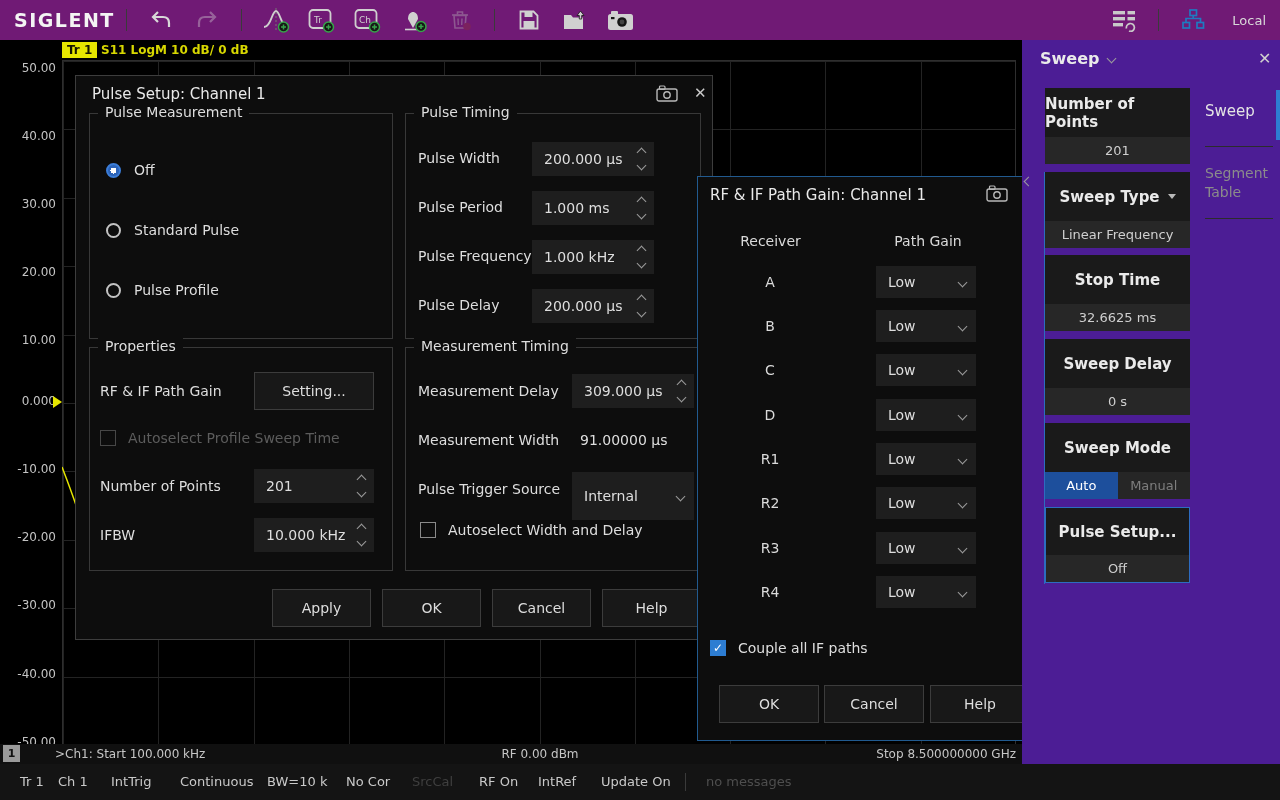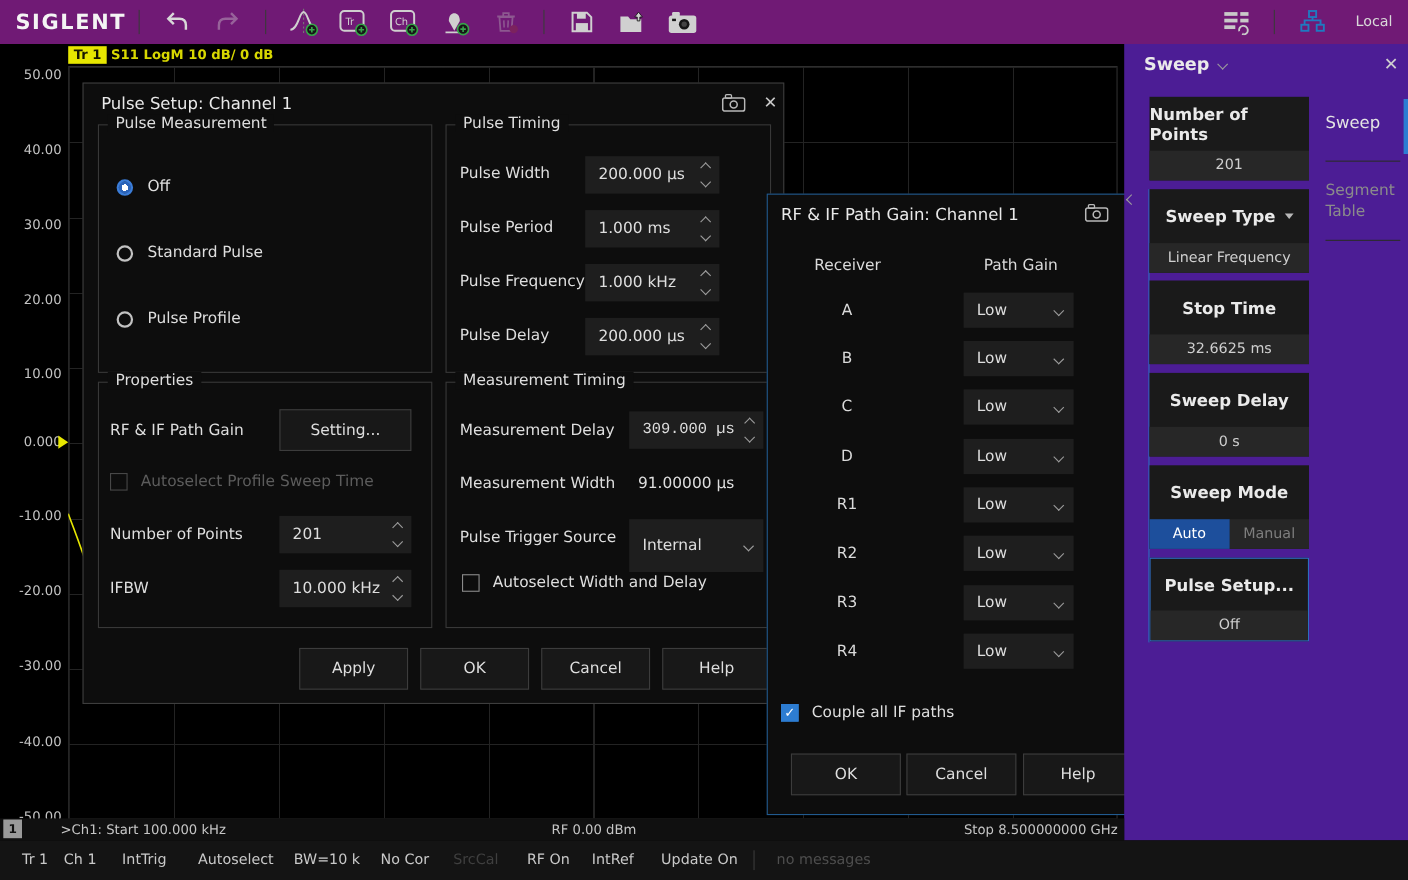--- a/index.html
+++ b/index.html
@@ -329,21 +329,21 @@
       <span class="spin-ctrl">
           <span class="chev up"></span>
           <span class="chev dn"></span>
         </span>
     </div>
   </div>
 
   <div class="group" id="grp-mt">
     <span class="group-title">Measurement Timing</span>
     <span class="flabel" style="position:absolute;left:12px;top:35px;">Measurement Delay</span>
-    <div class="spin-box" style="left:166px;top:26px;width:122px;font-family:Liberation Mono, monospace;">
+    <div class="spin-box" style="left:166px;top:26px;width:122px;">
       <span>309.000 µs</span>
       <span class="spin-ctrl">
           <span class="chev up"></span>
           <span class="chev dn"></span>
         </span>
     </div>
     <span class="flabel" style="position:absolute;left:12px;top:84px;">Measurement Width</span>
     <span class="flabel" style="position:absolute;left:174px;top:84px;">91.00000 µs</span>
     <span class="flabel" style="position:absolute;left:12px;top:133px;">Pulse Trigger Source</span>
     <div class="dd" style="left:166px;top:124px;width:122px;">
@@ -510,21 +510,21 @@
   <span class="chs-badge">1</span>
   <span class="chs-start">&gt;Ch1: Start 100.000 kHz</span>
   <span class="chs-power">RF 0.00 dBm</span>
   <span class="chs-stop">Stop 8.500000000 GHz</span>
 </div>
 
 <div id="app-status">
   <span class="si si-0">Tr 1</span>
   <span class="si si-1">Ch 1</span>
   <span class="si si-2">IntTrig</span>
-  <span class="si si-3">Autoselect</span>
+  <span class="si si-3">Continuous</span>
   <span class="si si-4">BW=10 k</span>
   <span class="si si-5">No Cor</span>
   <span class="si si-6">SrcCal</span>
   <span class="si si-7">RF On</span>
   <span class="si si-8">IntRef</span>
   <span class="si si-9">Update On</span>
   <span class="si-sep"></span>
   <span class="si-msg">no messages</span>
 </div>
 

